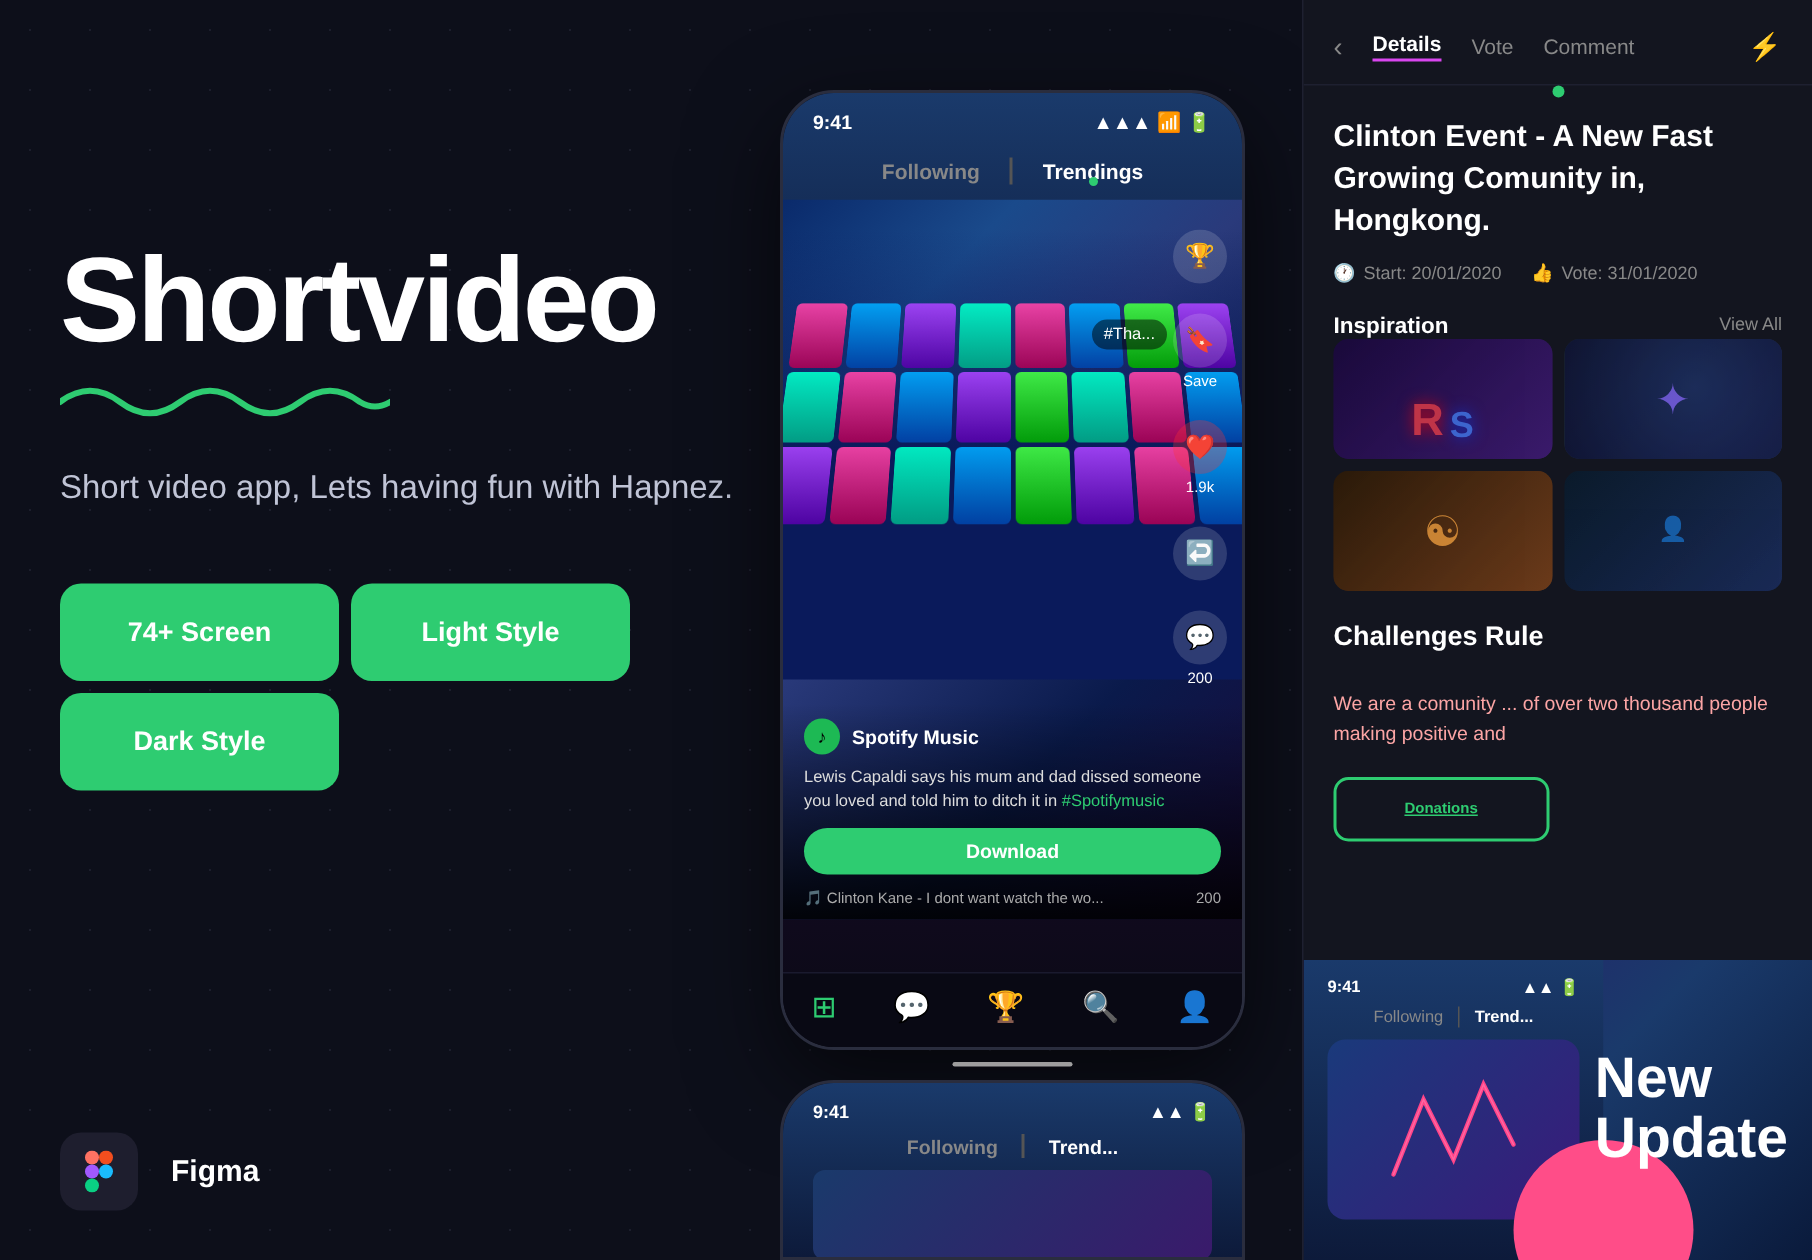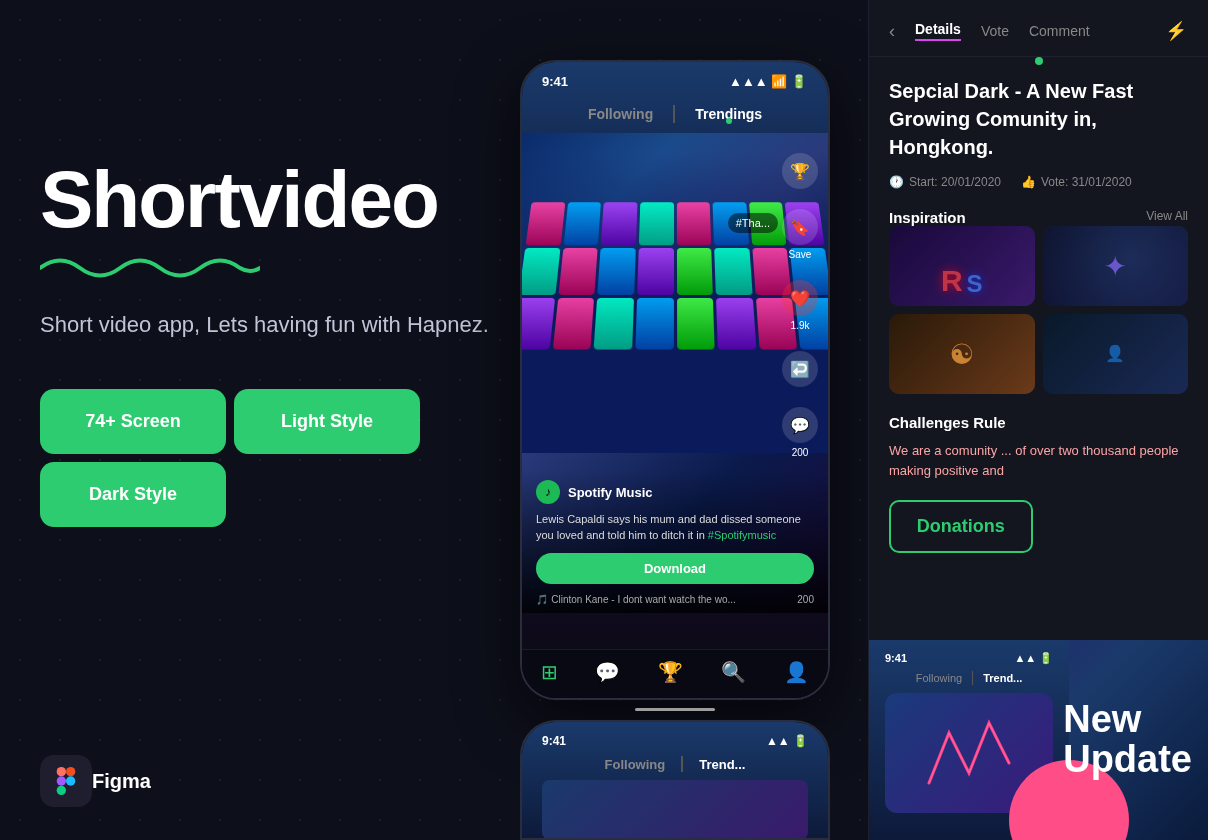--- a/index.html
+++ b/index.html
@@ -72,21 +72,21 @@
     .btn-dark-style {
       grid-column: 1 / 2;
     }
 
     .figma-badge {
       position: absolute;
       bottom: -280px;
       left: 0;
       display: flex;
       align-items: center;
-      gap: 0;
+      gap: 22px;
     }
 
     .figma-icon {
       width: 52px;
       height: 52px;
       background: #1e1e2e;
       border-radius: 14px;
       display: flex;
       align-items: center;
       justify-content: center;
@@ -516,48 +516,49 @@
       justify-content: center;
       font-size: 24px;
       opacity: 0.7;
     }
 
     .challenges-rule {
       margin-bottom: 20px;
     }
 
     .challenges-title {
-      font-size: 15px;
-      font-weight: 700;
-      color: #fff;
-      margin-bottom: 10px;
+      font-size: 18px;
+      font-weight: 700;
+      color: #fff;
+      margin-bottom: 24px;
     }
 
     .challenges-text {
       font-size: 13px;
       color: #fca5a5;
       line-height: 1.5;
       margin-bottom: 4px;
     }
 
     .action-buttons {
       display: grid;
       grid-template-columns: 1fr 1fr;
       gap: 12px;
     }
 
     .btn-outline-green {
       border: 2px solid #2ecc71;
       background: transparent;
       color: #2ecc71;
-      font-size: 18px;
+      font-size: 10px;
       font-weight: 700;
       border-radius: 10px;
       padding: 14px;
       cursor: pointer;
+      text-decoration: underline;
     }
 
     .btn-solid-green {
       border: 2px solid #2ecc71;
       background: #2ecc71;
       color: #fff;
       font-size: 14px;
       font-weight: 700;
       border-radius: 10px;
       padding: 14px;
@@ -726,21 +727,21 @@
     <span class="right-tab active">Details</span>
     <span class="right-tab">Vote</span>
     <span class="right-tab">Comment</span>
     <span class="right-share-icon">⚡</span>
   </div>
 
   <div class="right-active-dot"></div>
 
   <div class="right-content">
 
-    <h2 class="right-event-title">Sepcial Dark - A New Fast Growing Comunity in, Hongkong.</h2>
+    <h2 class="right-event-title">Clinton Event - A New Fast Growing Comunity in, Hongkong.</h2>
 
     <div class="right-meta">
       <div class="right-meta-item">
         <span>🕐</span>
         <span>Start: 20/01/2020</span>
       </div>
       <div class="right-meta-item">
         <span>👍</span>
         <span>Vote: 31/01/2020</span>
       </div>

